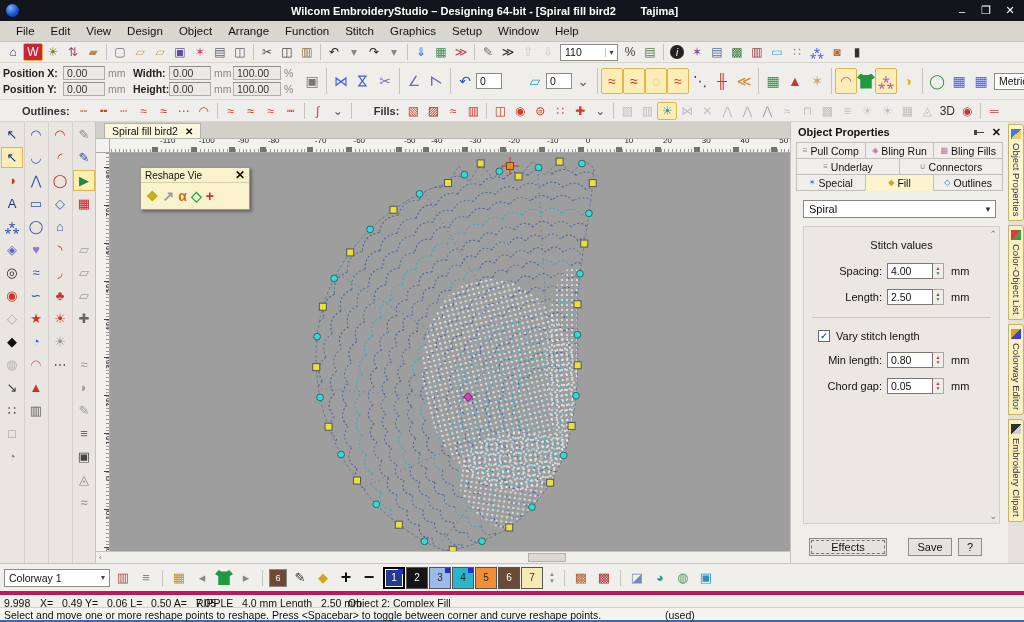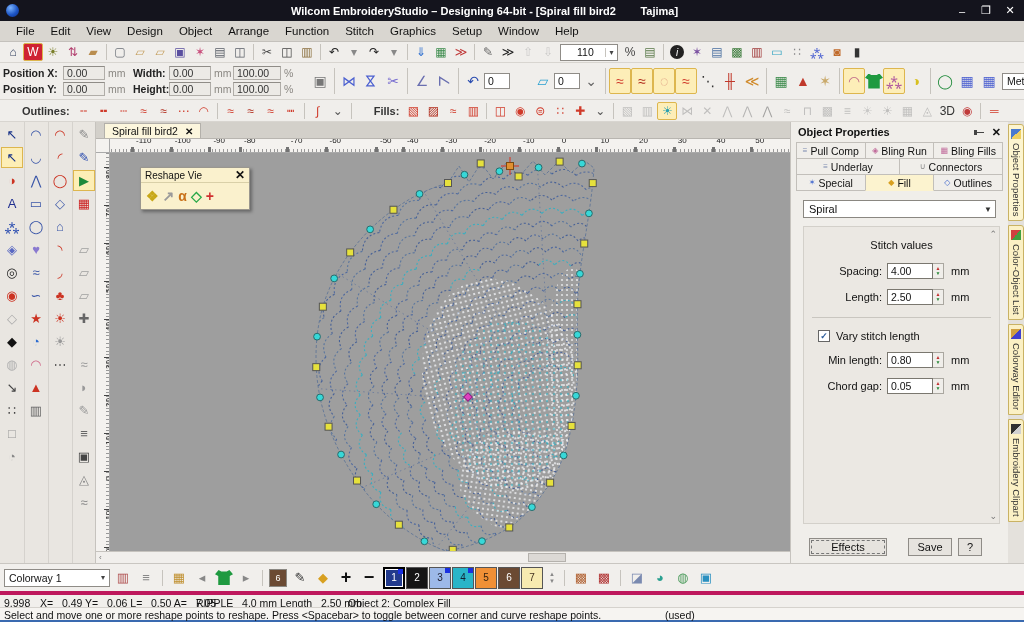--- a/index.html
+++ b/index.html
@@ -29,21 +29,21 @@
   .ic.gray { opacity:.55; }
   .sep { width:1px; height:16px; background:#c6c3bd; margin:0 3px; flex:0 0 auto; }
   #tb2 .sep { height:26px; }
   .lbl { font-weight:bold; font-size:11px; margin:0 4px 0 19px; white-space:nowrap; }
   .combo { height:17px; background:#fff; border:1px solid #8f8c87; display:flex; align-items:center; font-size:10.5px; margin:0 2px; }
   .combo .val { padding:0 4px; flex:1; }
   .combo .arrow { width:12px; border-left:1px solid #c6c3bd; text-align:center; font-size:8px; color:#444; }
   .mini-input { width:26px; height:16px; background:#fff; border:1px solid #8f8c87; font-size:10.5px; padding:0 3px; display:flex; align-items:center; }
 
   
-  .posgrid { display:grid; grid-template-columns:60px 42px 22px 42px 42px 22px 48px 16px; grid-auto-rows:16px; align-items:center; row-gap:0; margin-right:12px; }
+  .posgrid { display:grid; grid-template-columns:60px 42px 22px 42px 42px 22px 48px 16px; grid-auto-rows:16px; align-items:center; row-gap:0; margin-right:4px; }
   .fldlbl { font-weight:bold; font-size:10.5px; color:#222; }
   .ro { background:#eceae6; border:1px solid #b0ada8; border-top-color:#8f8c87; height:14px; line-height:12px; font-size:10.5px; color:#333; padding:0 3px; }
   .unit { color:#8a8782; font-size:10.5px; padding-left:3px; }
 
   
   .main { height:441px; display:flex; }
   .toolbox { width:96px; background:#e9e6e1; border-right:1px solid #c6c3be; display:grid; grid-template-columns:repeat(4,24px); grid-auto-rows:23px; align-content:start; padding-top:2px;
              background-image:linear-gradient(#d5d2cd,#d5d2cd),linear-gradient(#d5d2cd,#d5d2cd),linear-gradient(#d5d2cd,#d5d2cd);
              background-size:1px 100%,1px 100%,1px 100%; background-position:24px 0,48px 0,72px 0; background-repeat:no-repeat; }
   .tool { width:22px; height:21px; margin:0 1px; display:flex; align-items:center; justify-content:center; font-size:13px; position:relative; }
@@ -51,21 +51,21 @@
 
   .center { width:694px; display:flex; flex-direction:column; }
   .tabbar { height:18px; background:#d3d0ca; border-bottom:1px solid #b8b5b0; display:flex; align-items:flex-end; padding-left:8px; }
   .doctab { height:15px; background:#fcf6dd; border:1px solid #b3b0aa; border-bottom:none; font-size:10.5px; padding:0 7px; display:flex; gap:7px; align-items:center; }
   .doctab .x { font-weight:bold; font-size:10px; }
 
   .rulerrow { height:14px; display:flex; }
   .corner { width:14px; height:14px; background:#f4f2ef; border-right:1px solid #aaa; border-bottom:1px solid #aaa; }
   .hruler { position:relative; width:680px; height:14px; background:#f4f2ef; border-bottom:1px solid #aaa; overflow:hidden; }
   .hruler .minor { position:absolute; left:1px; right:0; bottom:0; height:3px; background:repeating-linear-gradient(to right,#999 0 1px,transparent 1px 3.87px); }
-  .htick { position:absolute; bottom:0; height:5px; border-left:3px solid #737373; }
+  .htick { position:absolute; bottom:0; height:5px; border-left:6px solid #737373;margin-left:21px; }
   .htick span { position:absolute; left:2px; top:-11px; font-size:8px; color:#222; }
 
   .canvasrow { display:flex; height:398px; }
   .vruler { position:relative; width:14px; background:#f4f2ef; border-right:1px solid #aaa; overflow:hidden; }
   .vruler .minor { position:absolute; top:0; bottom:0; right:0; width:3px; background:repeating-linear-gradient(to bottom,#999 0 1px,transparent 1px 3.8px); }
   .vtick { position:absolute; right:0; width:5px; border-top:1px solid #444; }
   .vtick span { position:absolute; left:-3px; top:2px; font-size:8px; color:#222; transform:rotate(-90deg); transform-origin:center; display:block; width:14px; text-align:center; }
   .canvas { position:relative; width:680px; height:398px; background:#9e9e9e; overflow:hidden; }
   .canvas svg { position:absolute; inset:0; }
 
@@ -196,21 +196,21 @@
     <div class="ic" style="color: rgb(136, 136, 136);">▾</div>
     <div class="sep"></div>
     <div class="ic" style="color: rgb(46, 111, 208);">⇓</div>
     <div class="ic" style="color: rgb(58, 138, 74);">▦</div>
     <div class="ic" style="color: rgb(192, 58, 58);">≫</div>
     <div class="sep"></div>
     <div class="ic" style="color: rgb(102, 102, 102);">✎</div>
     <div class="ic" style="color: rgb(34, 34, 34);">≫</div>
     <div class="ic gray" style="color: rgb(170, 170, 170);">⇧</div>
     <div class="ic gray" style="color: rgb(170, 170, 170);">⇩</div>
-    <div class="combo" style="width: 58px; padding-left: 12px;">
+    <div class="combo" style="width: 58px;">
       <span class="val">110</span>
       <span class="arrow">▾</span>
     </div>
     <div class="ic" style="color: rgb(68, 68, 68);">%</div>
     <div class="ic" style="color: rgb(90, 122, 74);">▤</div>
     <div class="sep"></div>
     <div class="ic" style="color: rgb(255, 255, 255); background: rgb(34, 34, 34); border-radius: 50%; width: 14px; height: 14px; margin: 0px 3px; font-size: 10px; font-style: italic;">i</div>
     <div class="ic" style="color: rgb(122, 79, 160);">✶</div>
     <div class="ic" style="color: rgb(74, 111, 160);">▤</div>
     <div class="ic" style="color: rgb(58, 122, 58);">▩</div>

